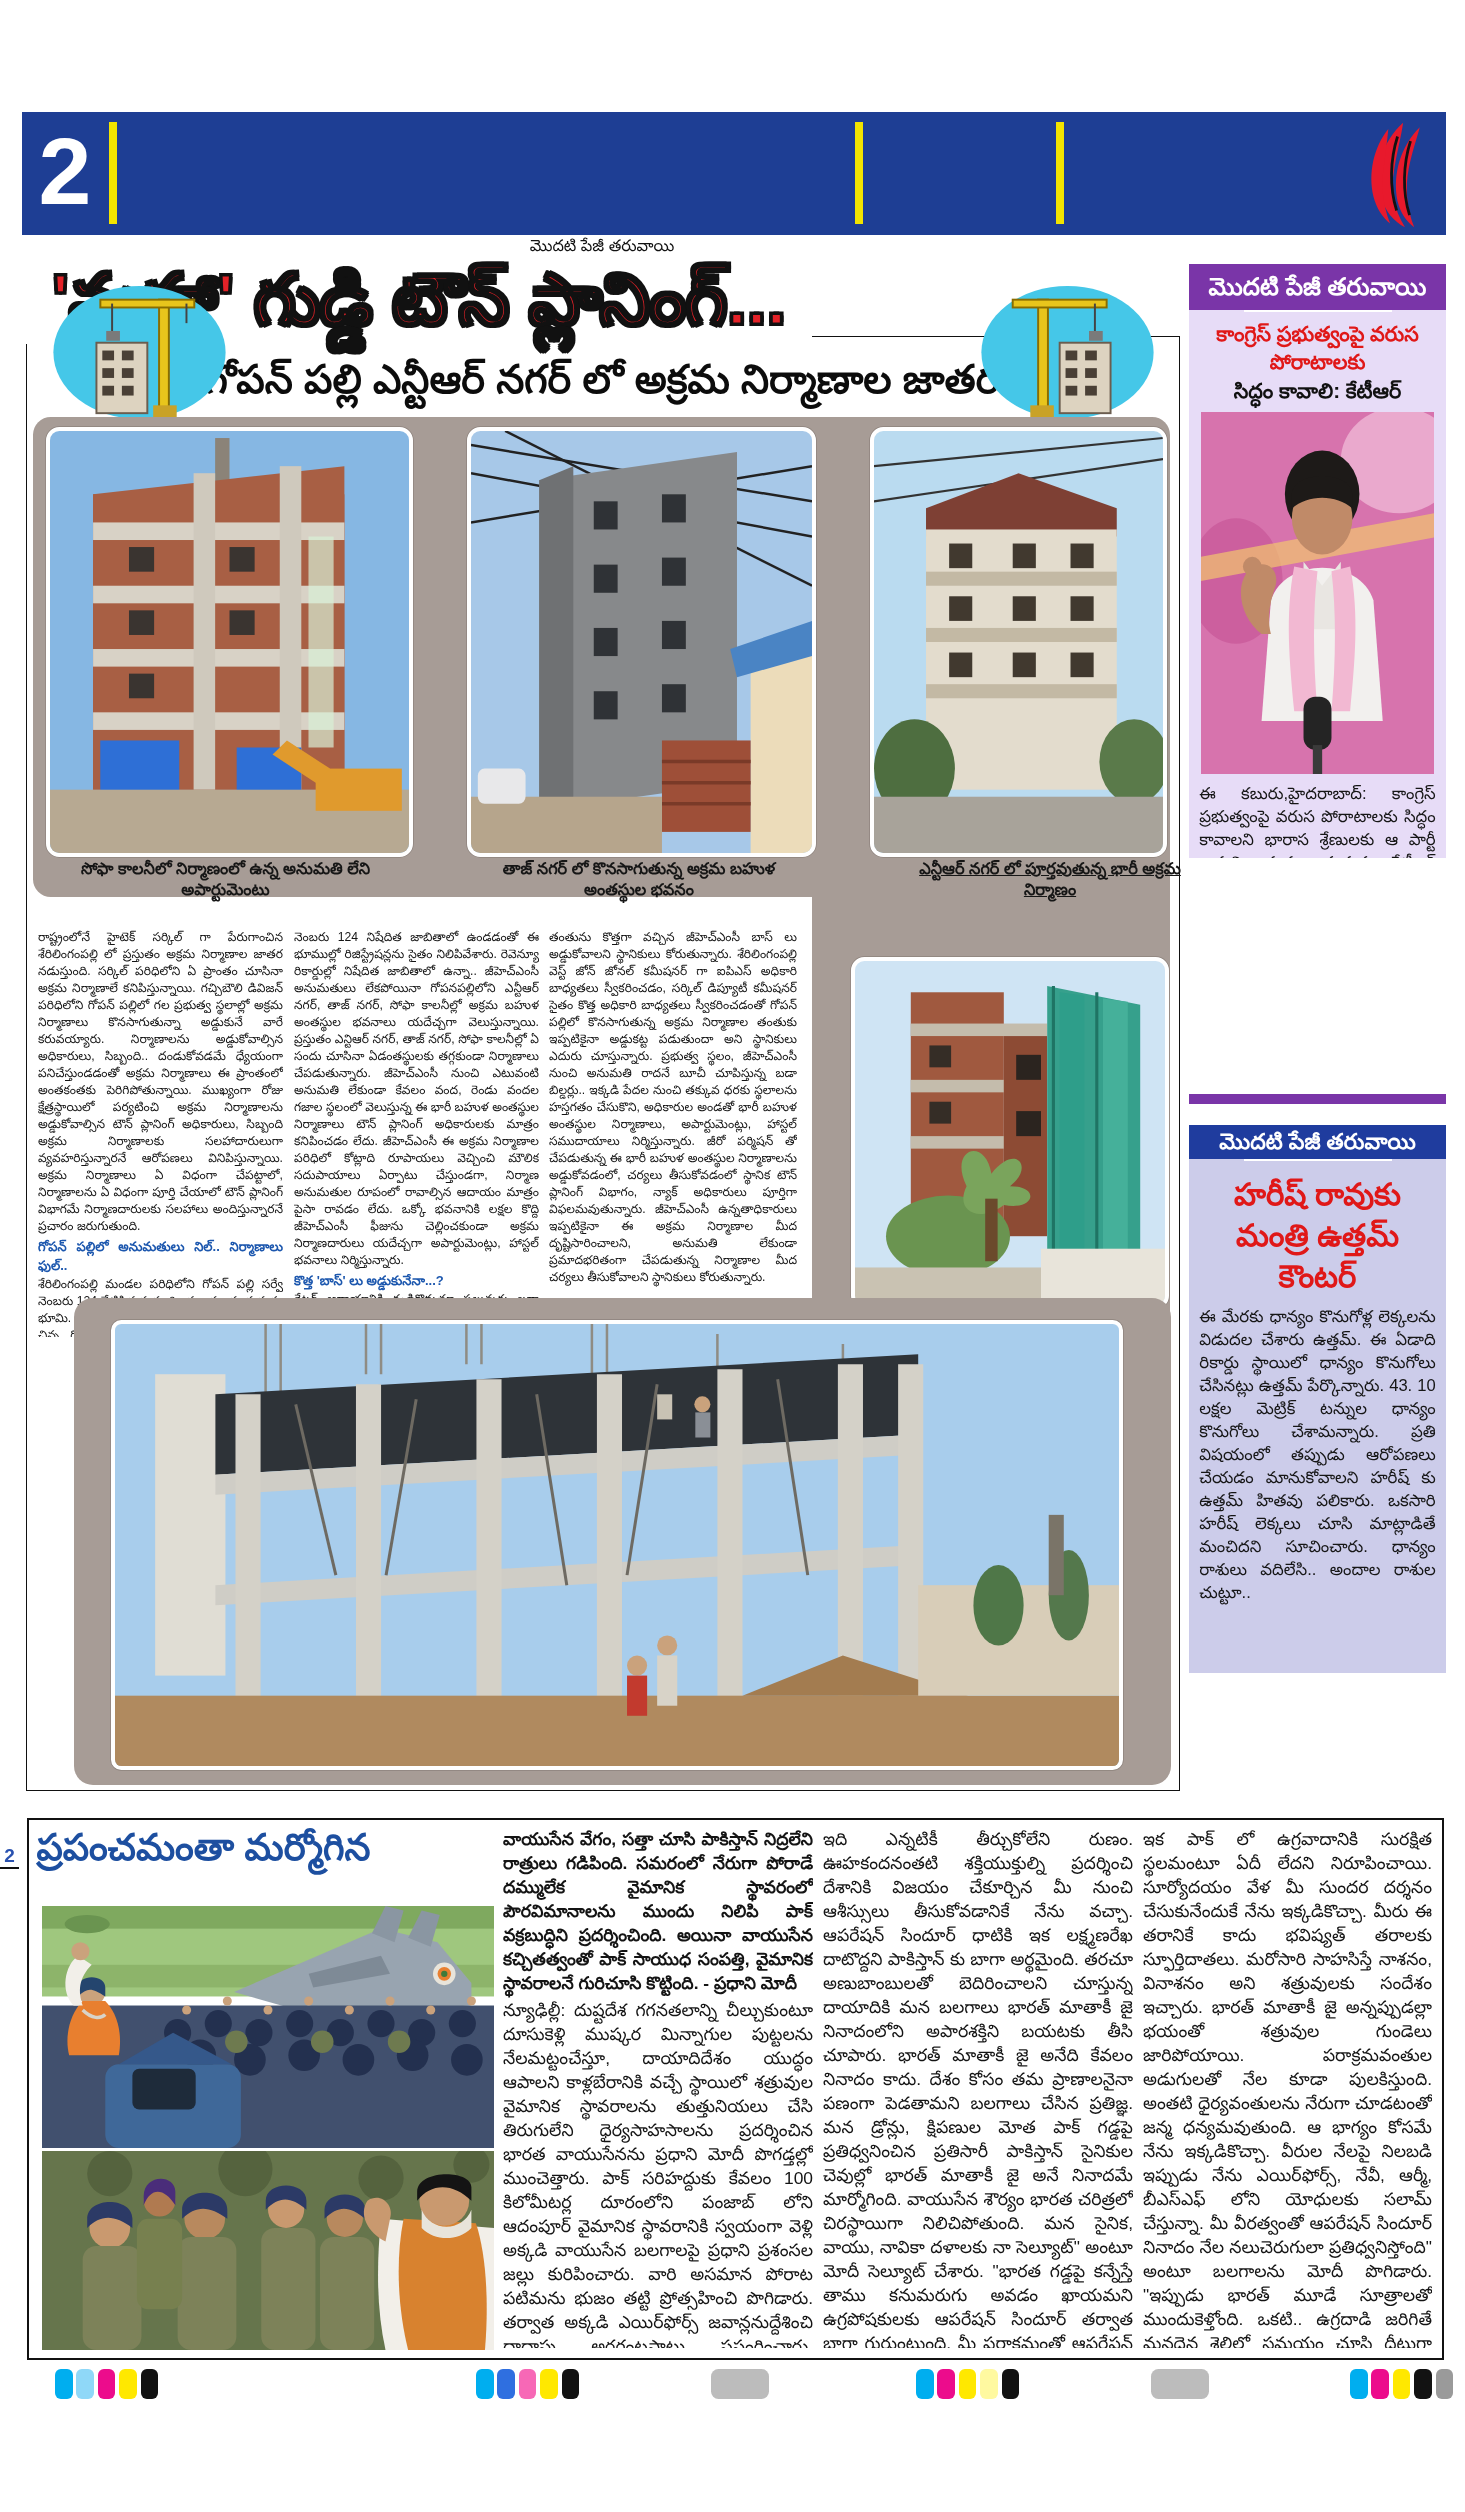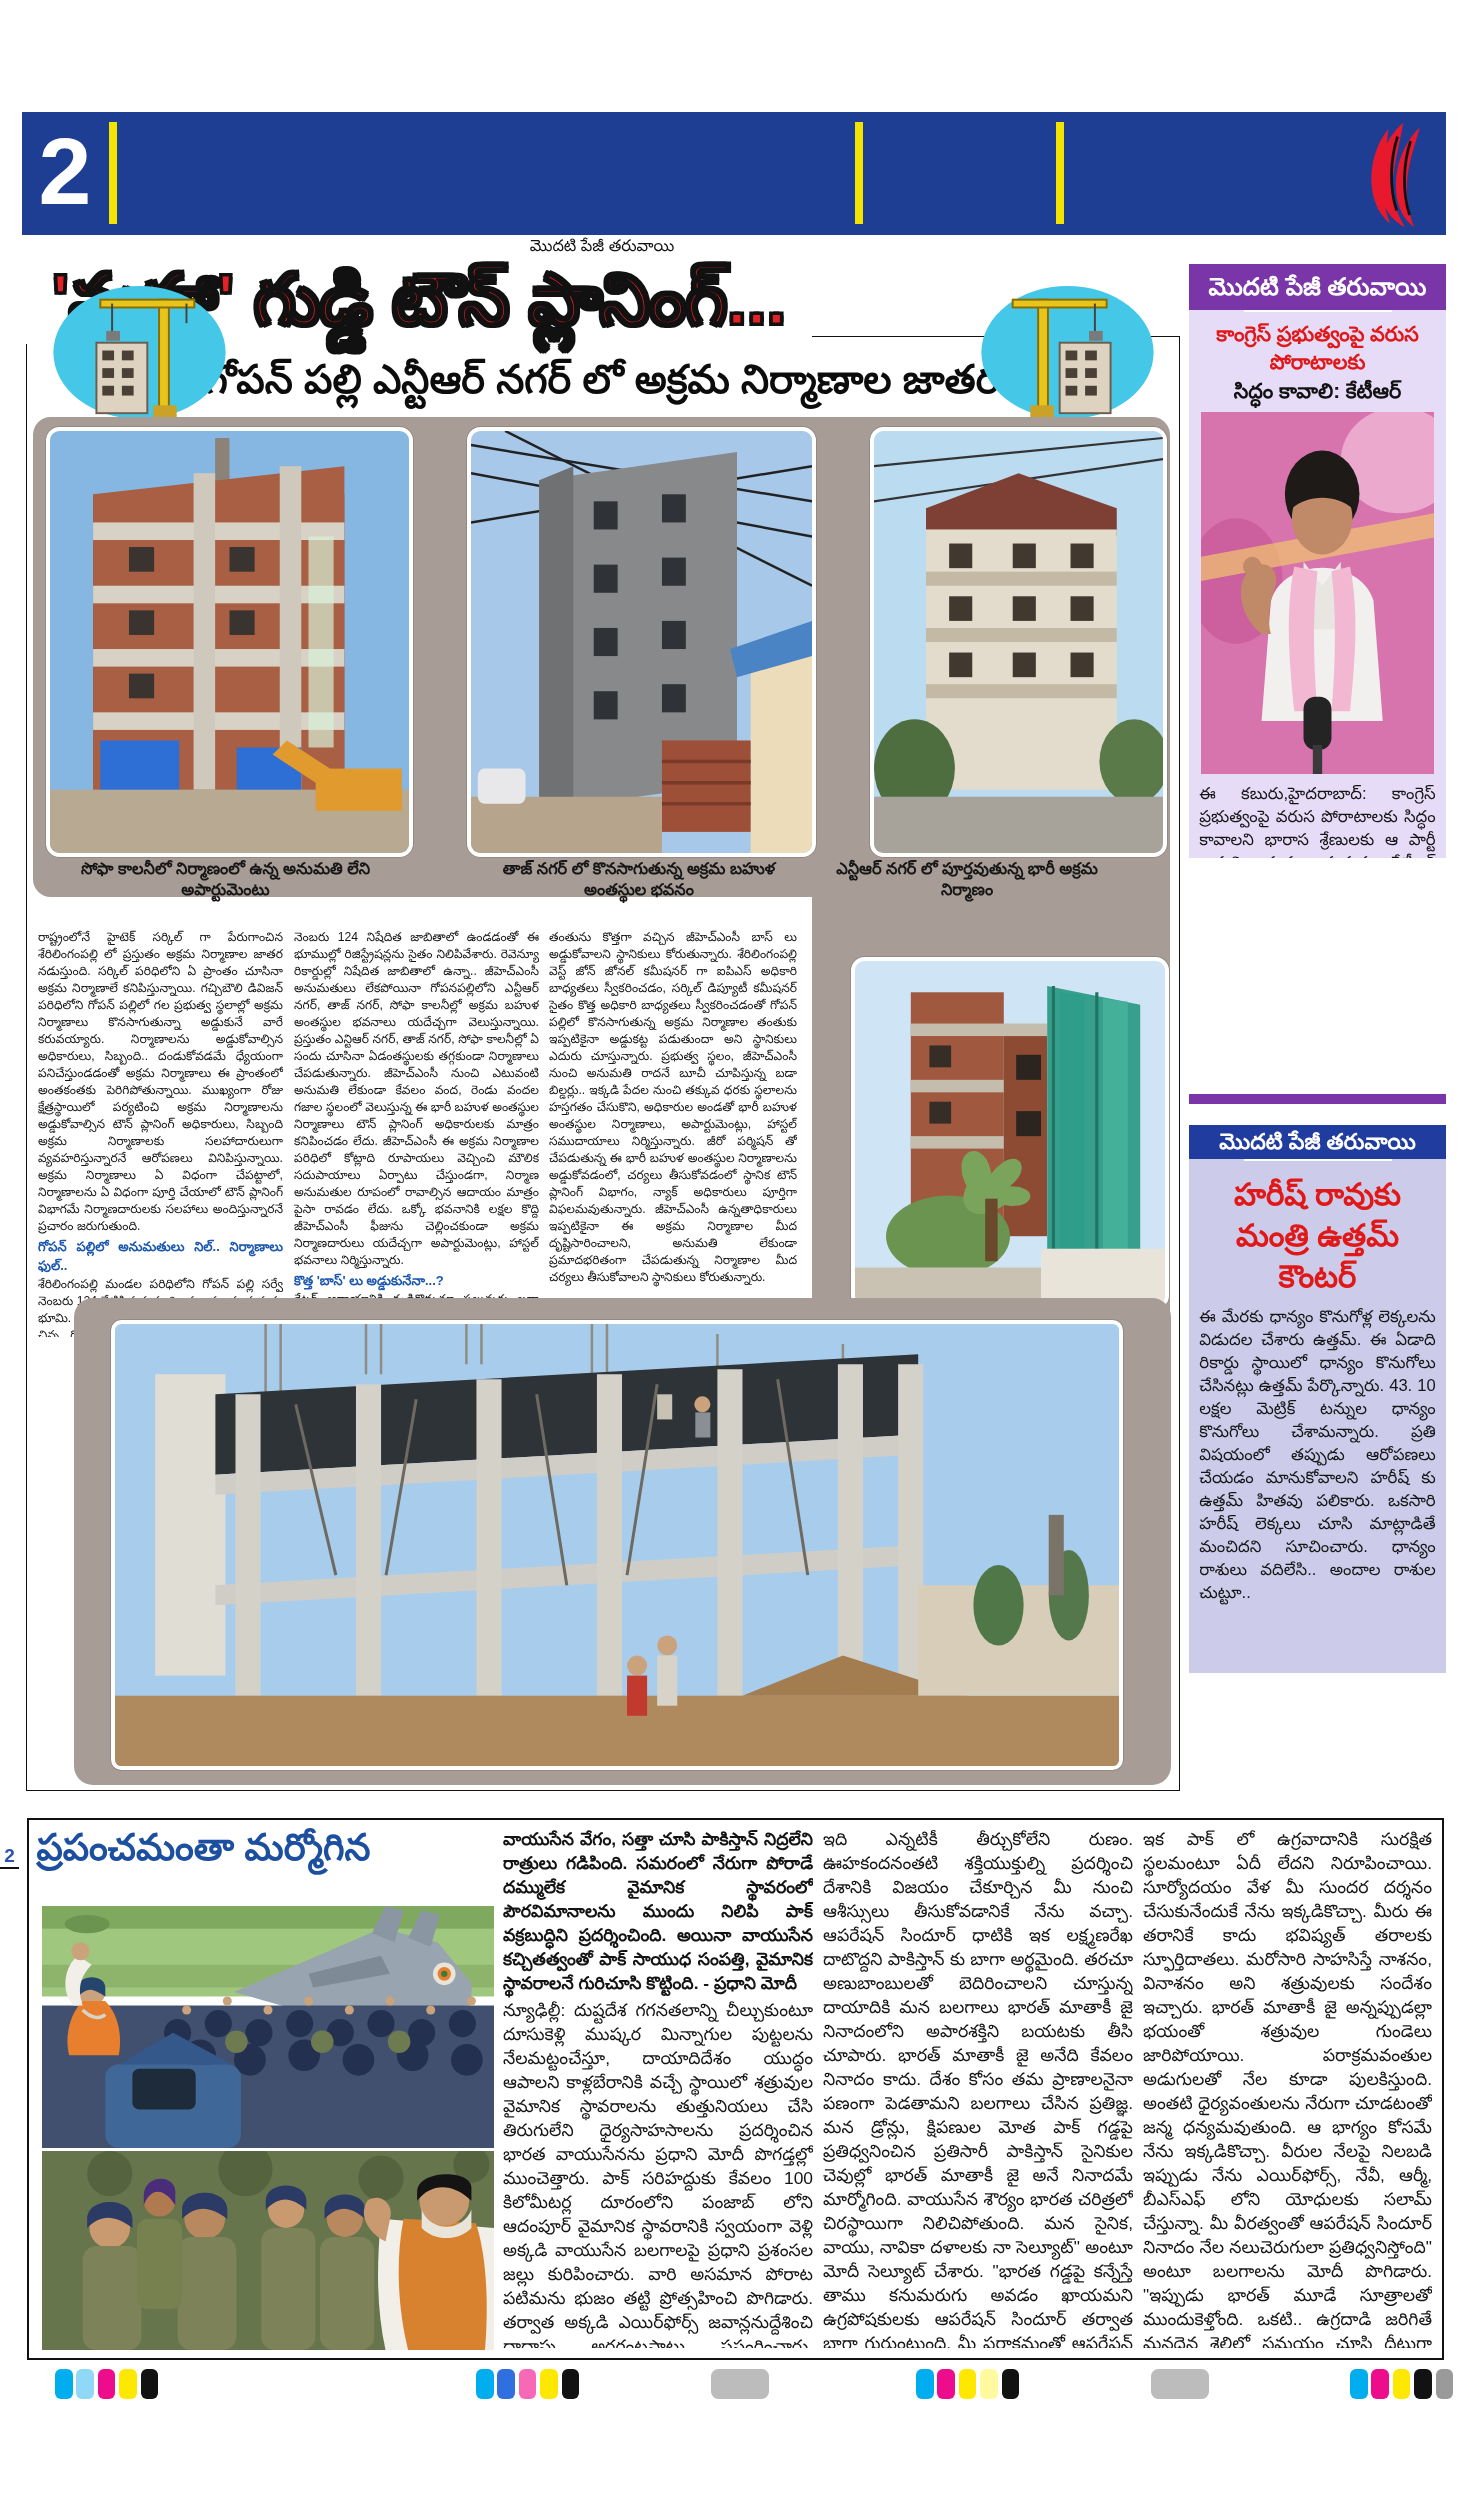--- a/index.html
+++ b/index.html
@@ -200,21 +200,21 @@
         <rect x="48" y="63" width="8" height="7" fill="#41392f"></rect>
         <rect x="68" y="63" width="8" height="7" fill="#41392f"></rect>
       <ellipse cx="14" cy="96" rx="14" ry="14" fill="#4e6e40"></ellipse>
       <ellipse cx="90" cy="94" rx="12" ry="12" fill="#5a7a4a"></ellipse>
       <rect x="0" y="104" width="100" height="16" fill="#a8a39a"></rect>
     </svg>
   </div>
 
   <div class="abs caption" style="left:52px;top:858px;width:347px;">సోఫా కాలనీలో నిర్మాణంలో ఉన్న అనుమతి లేని అపార్టుమెంటు</div>
   <div class="abs caption" style="left:473px;top:858px;width:332px;">తాజ్ నగర్ లో కొనసాగుతున్న అక్రమ బహుళ అంతస్థుల భవనం</div>
-  <div class="abs caption" style="left:823px;top:858px;width:288px;">ఎన్టీఆర్ నగర్ లో పూర్తవుతున్న భారీ అక్రమ నిర్మాణం</div>
+  <div class="abs caption" style="left:906px;top:858px;width:288px;text-decoration:underline;">ఎన్టీఆర్ నగర్ లో పూర్తవుతున్న భారీ అక్రమ నిర్మాణం</div>
 
   <div class="abs photo" style="left:851px;top:957px;width:310px;height:344px;">
     <svg viewBox="0 0 100 110" preserveAspectRatio="none">
       <rect x="0" y="0" width="100" height="110" fill="#cfe4f4"></rect>
       <rect x="18" y="10" width="30" height="80" fill="#a0593f"></rect>
       <rect x="18" y="20" width="44" height="4" fill="#c4bcac"></rect>
       <rect x="18" y="38" width="44" height="4" fill="#c4bcac"></rect>
       <rect x="18" y="56" width="44" height="4" fill="#c4bcac"></rect>
       <rect x="24" y="27" width="7" height="7" fill="#352d26"></rect>
       <rect x="24" y="45" width="7" height="7" fill="#352d26"></rect>

